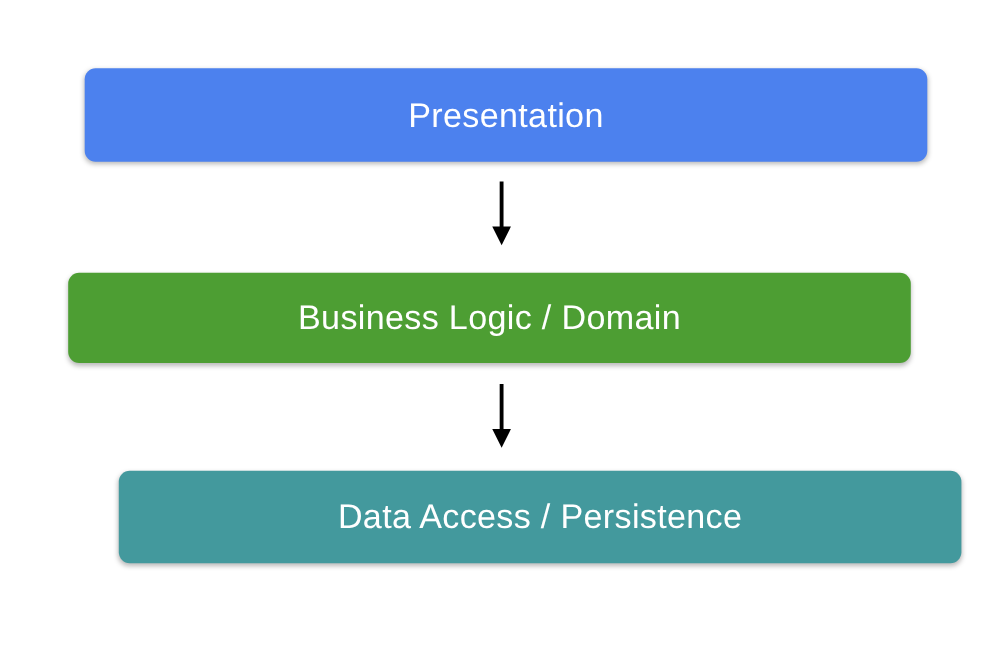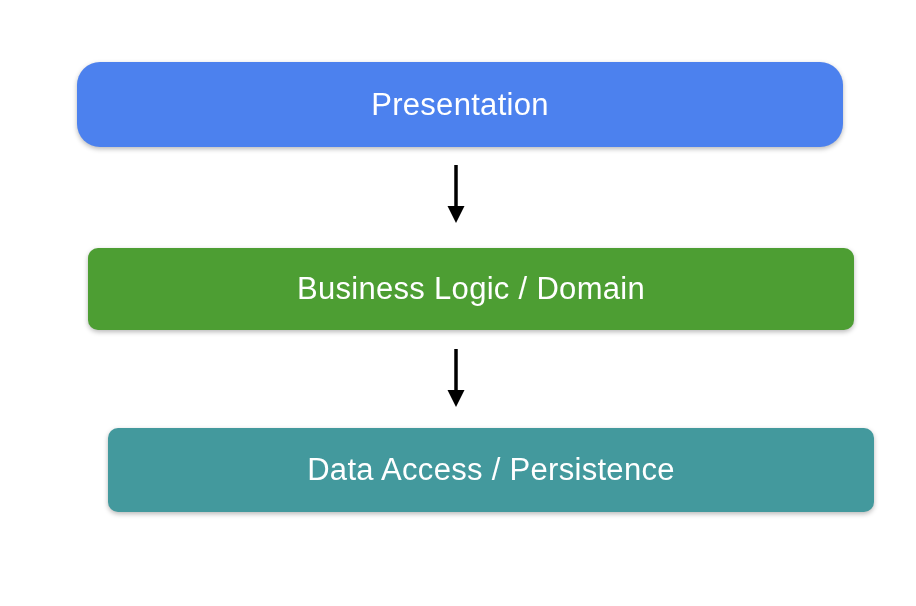--- a/index.html
+++ b/index.html
@@ -23,22 +23,22 @@
     justify-content: center;
     box-shadow: 0 2px 5px rgba(0,0,0,0.28);
   }
   .layer-label {
     font-size: 31px;
     font-weight: 400;
     letter-spacing: 0.3px;
     color: #ffffff;
     white-space: nowrap;
   }
-  .box-presentation { left: 77px; top: 62px;  width: 766px; height: 85px; border-radius: 23px; }
-  .box-business     { left: 88px; top: 248px; width: 766px; height: 82px; }
+  .box-presentation { left: 77px; top: 62px;  width: 766px; height: 85px; }
+  .box-business     { left: 62px; top: 248px; width: 766px; height: 82px; }
   .box-data         { left: 72px; top: 428px; width: 766px; height: 84px; margin-left: 36px; }
   .down-arrow {
     position: absolute;
     width: 32px;
     height: 60px;
     color: #000000;
   }
   .arrow-1 { left: 440px; top: 164px; }
   .arrow-2 { left: 440px; top: 348px; }
 </style>

